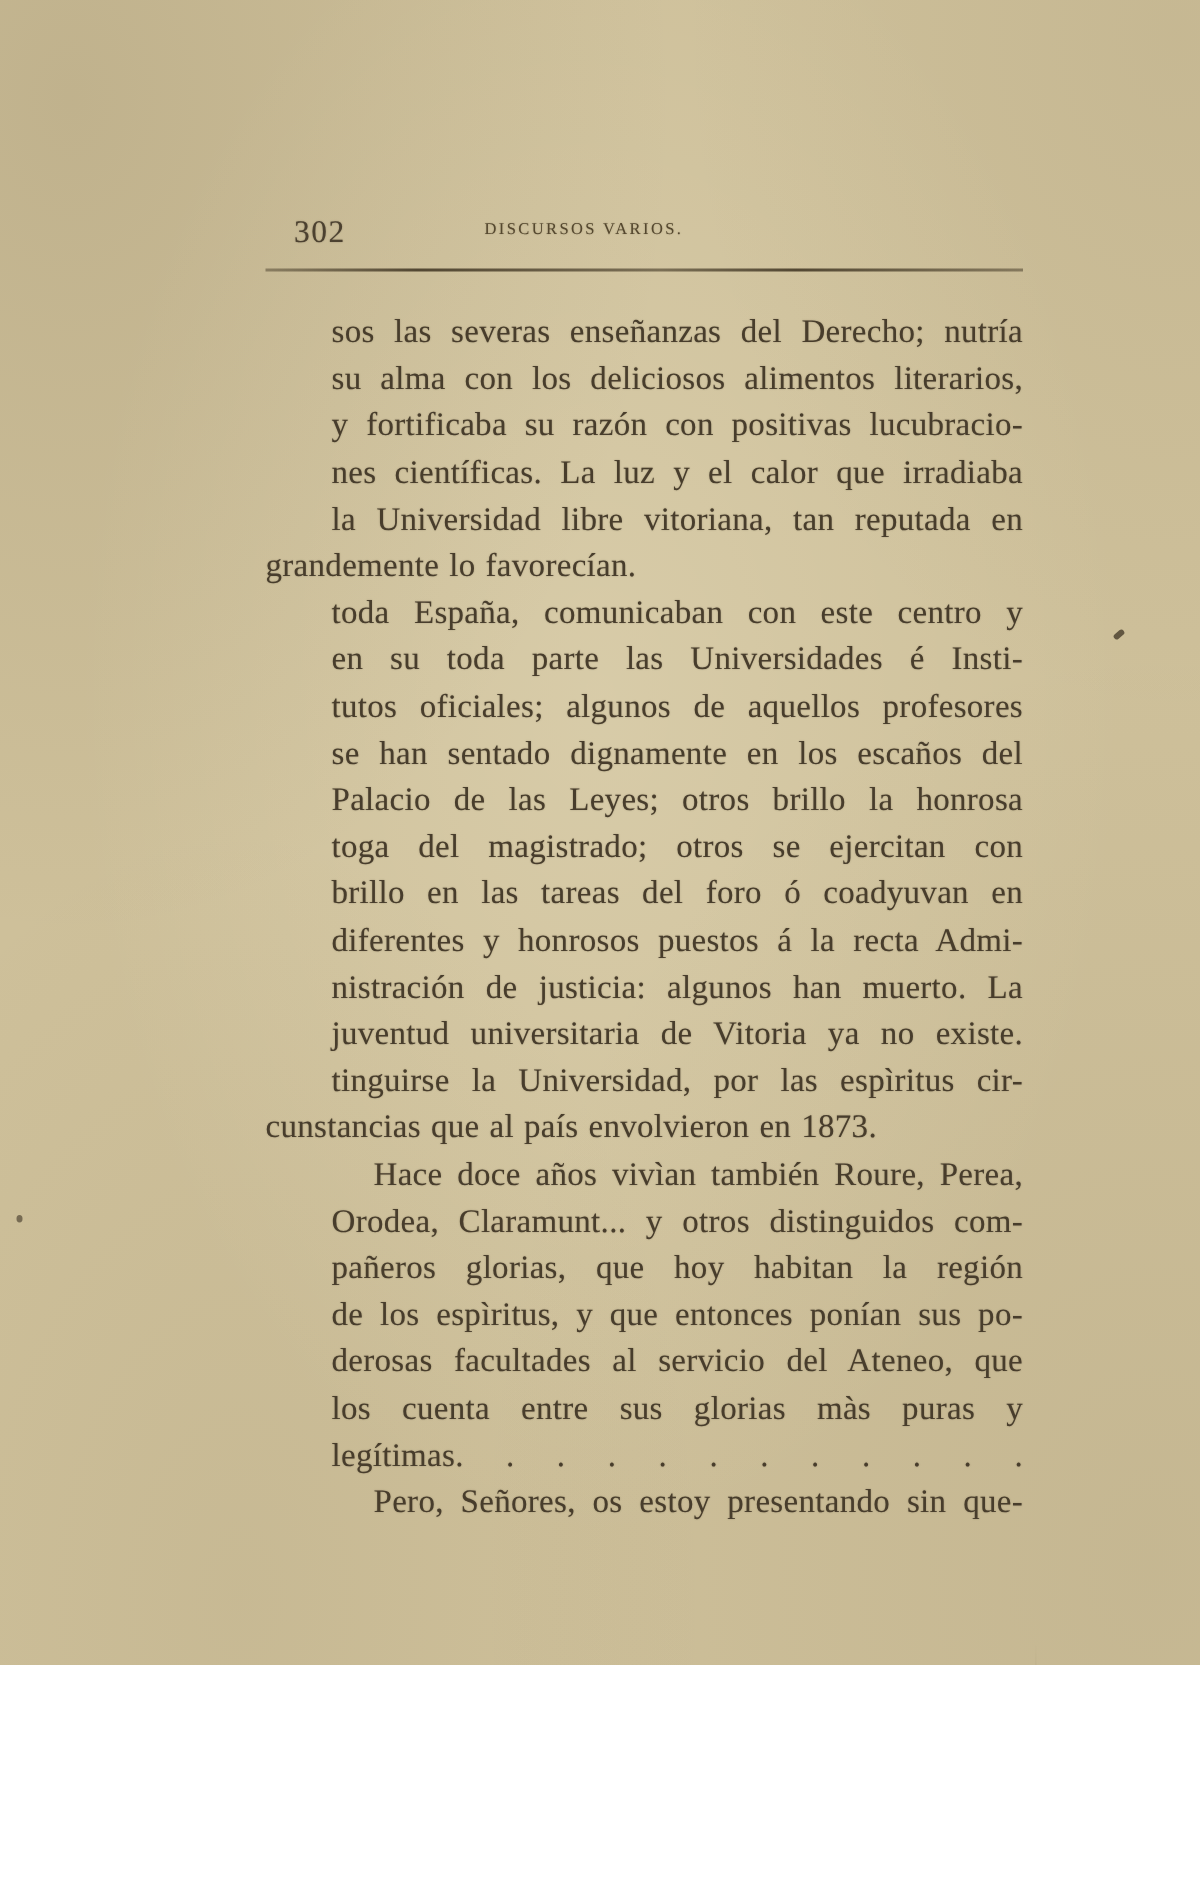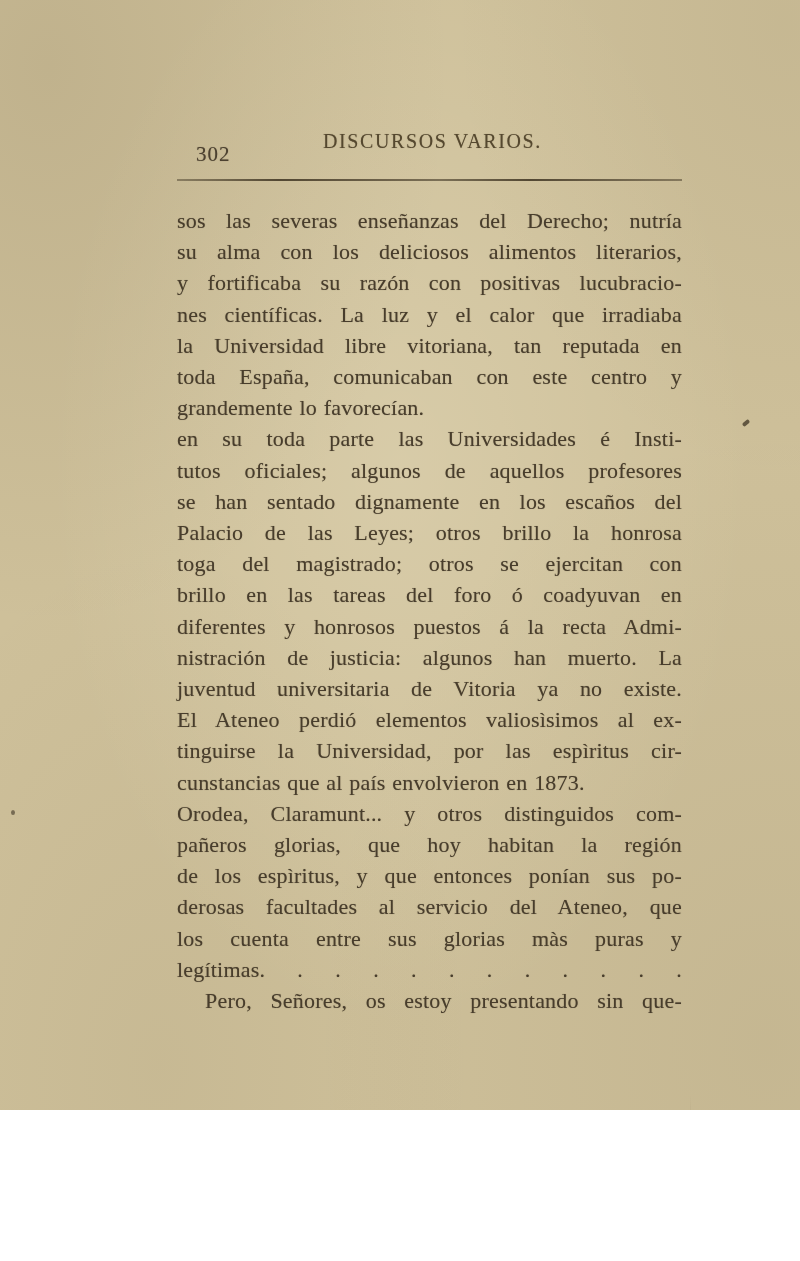--- a/index.html
+++ b/index.html
@@ -26,22 +26,22 @@
     left: 196px;
     top: 142px;
     font-size: 21px;
     letter-spacing: 1px;
     color: #4c4130;
     text-shadow: 0 0 1px rgba(74,63,46,0.45);
   }
   .running-title {
     position: absolute;
     left: 323px;
-    top: 130px;
-    font-size: 20px;
+    top: 147px;
+    font-size: 11px;
     letter-spacing: 1.6px;
     color: #55482f;
     text-shadow: 0 0 1px rgba(85,72,47,0.4);
   }
   .header-rule {
     position: absolute;
     left: 177px;
     top: 179px;
     width: 505px;
     height: 2px;
@@ -60,21 +60,21 @@
     top: 205px;
     width: 505px;
     font-size: 22px;
     line-height: 31.2px;
     letter-spacing: 0.2px;
     word-spacing: 1px;
     color: #483d2c;
     text-shadow: 0 0 1px rgba(72,61,44,0.42);
   }
   .line { white-space: normal; text-align: left; }
-  .line.justify { text-align: justify; text-align-last: justify; }
+  .line.justify { text-align: justify; text-align-last: justify; margin-left: 44px; }
   .line.indent { text-indent: 28px; }
 
   
   .ink-speck-1 {
     position: absolute;
     left: 742px; top: 421px;
     width: 8px; height: 4px;
     background: rgba(62,52,36,0.75);
     border-radius: 2px;
     transform: rotate(-40deg);
@@ -103,34 +103,34 @@
   <div class="running-title">DISCURSOS VARIOS.</div>
 
   <div class="header-rule"></div>
 
   <div class="body-text">
       <div class="line justify">sos las severas enseñanzas del Derecho; nutría</div>
       <div class="line justify">su alma con los deliciosos alimentos literarios,</div>
       <div class="line justify">y fortificaba su razón con positivas lucubracio-</div>
       <div class="line justify">nes científicas. La luz y el calor que irradiaba</div>
       <div class="line justify">la Universidad libre vitoriana, tan reputada en</div>
+      <div class="line">grandemente lo favorecían.</div>
       <div class="line justify">toda España, comunicaban con este centro y</div>
-      <div class="line">grandemente lo favorecían.</div>
       <div class="line justify">en su toda parte las Universidades é Insti-</div>
       <div class="line justify">tutos oficiales; algunos de aquellos profesores</div>
       <div class="line justify">se han sentado dignamente en los escaños del</div>
       <div class="line justify">Palacio de las Leyes; otros brillo la honrosa</div>
       <div class="line justify">toga del magistrado; otros se ejercitan con</div>
       <div class="line justify">brillo en las tareas del foro ó coadyuvan en</div>
       <div class="line justify">diferentes y honrosos puestos á la recta Admi-</div>
       <div class="line justify">nistración de justicia: algunos han muerto. La</div>
       <div class="line justify">juventud universitaria de Vitoria ya no existe.</div>
-      <div class="line justify">El Ateneo perdió elementos valiosìsimos al ex-</div>
       <div class="line justify">tinguirse la Universidad, por las espìritus cir-</div>
       <div class="line">cunstancias que al país envolvieron en 1873.</div>
+      <div class="line indent justify">Hace doce años vivìan también Roure, Perea,</div>
       <div class="line justify">Orodea, Claramunt... y otros distinguidos com-</div>
       <div class="line justify">pañeros glorias, que hoy habitan la región</div>
       <div class="line justify">de los espìritus, y que entonces ponían sus po-</div>
       <div class="line justify">derosas facultades al servicio del Ateneo, que</div>
       <div class="line justify">los cuenta entre sus glorias màs puras y</div>
       <div class="line justify">legítimas. . . . . . . . . . . .</div>
       <div class="line indent justify">Pero, Señores, os estoy presentando sin que-</div>
     </div>
 
   <div class="ink-speck-1"></div>

